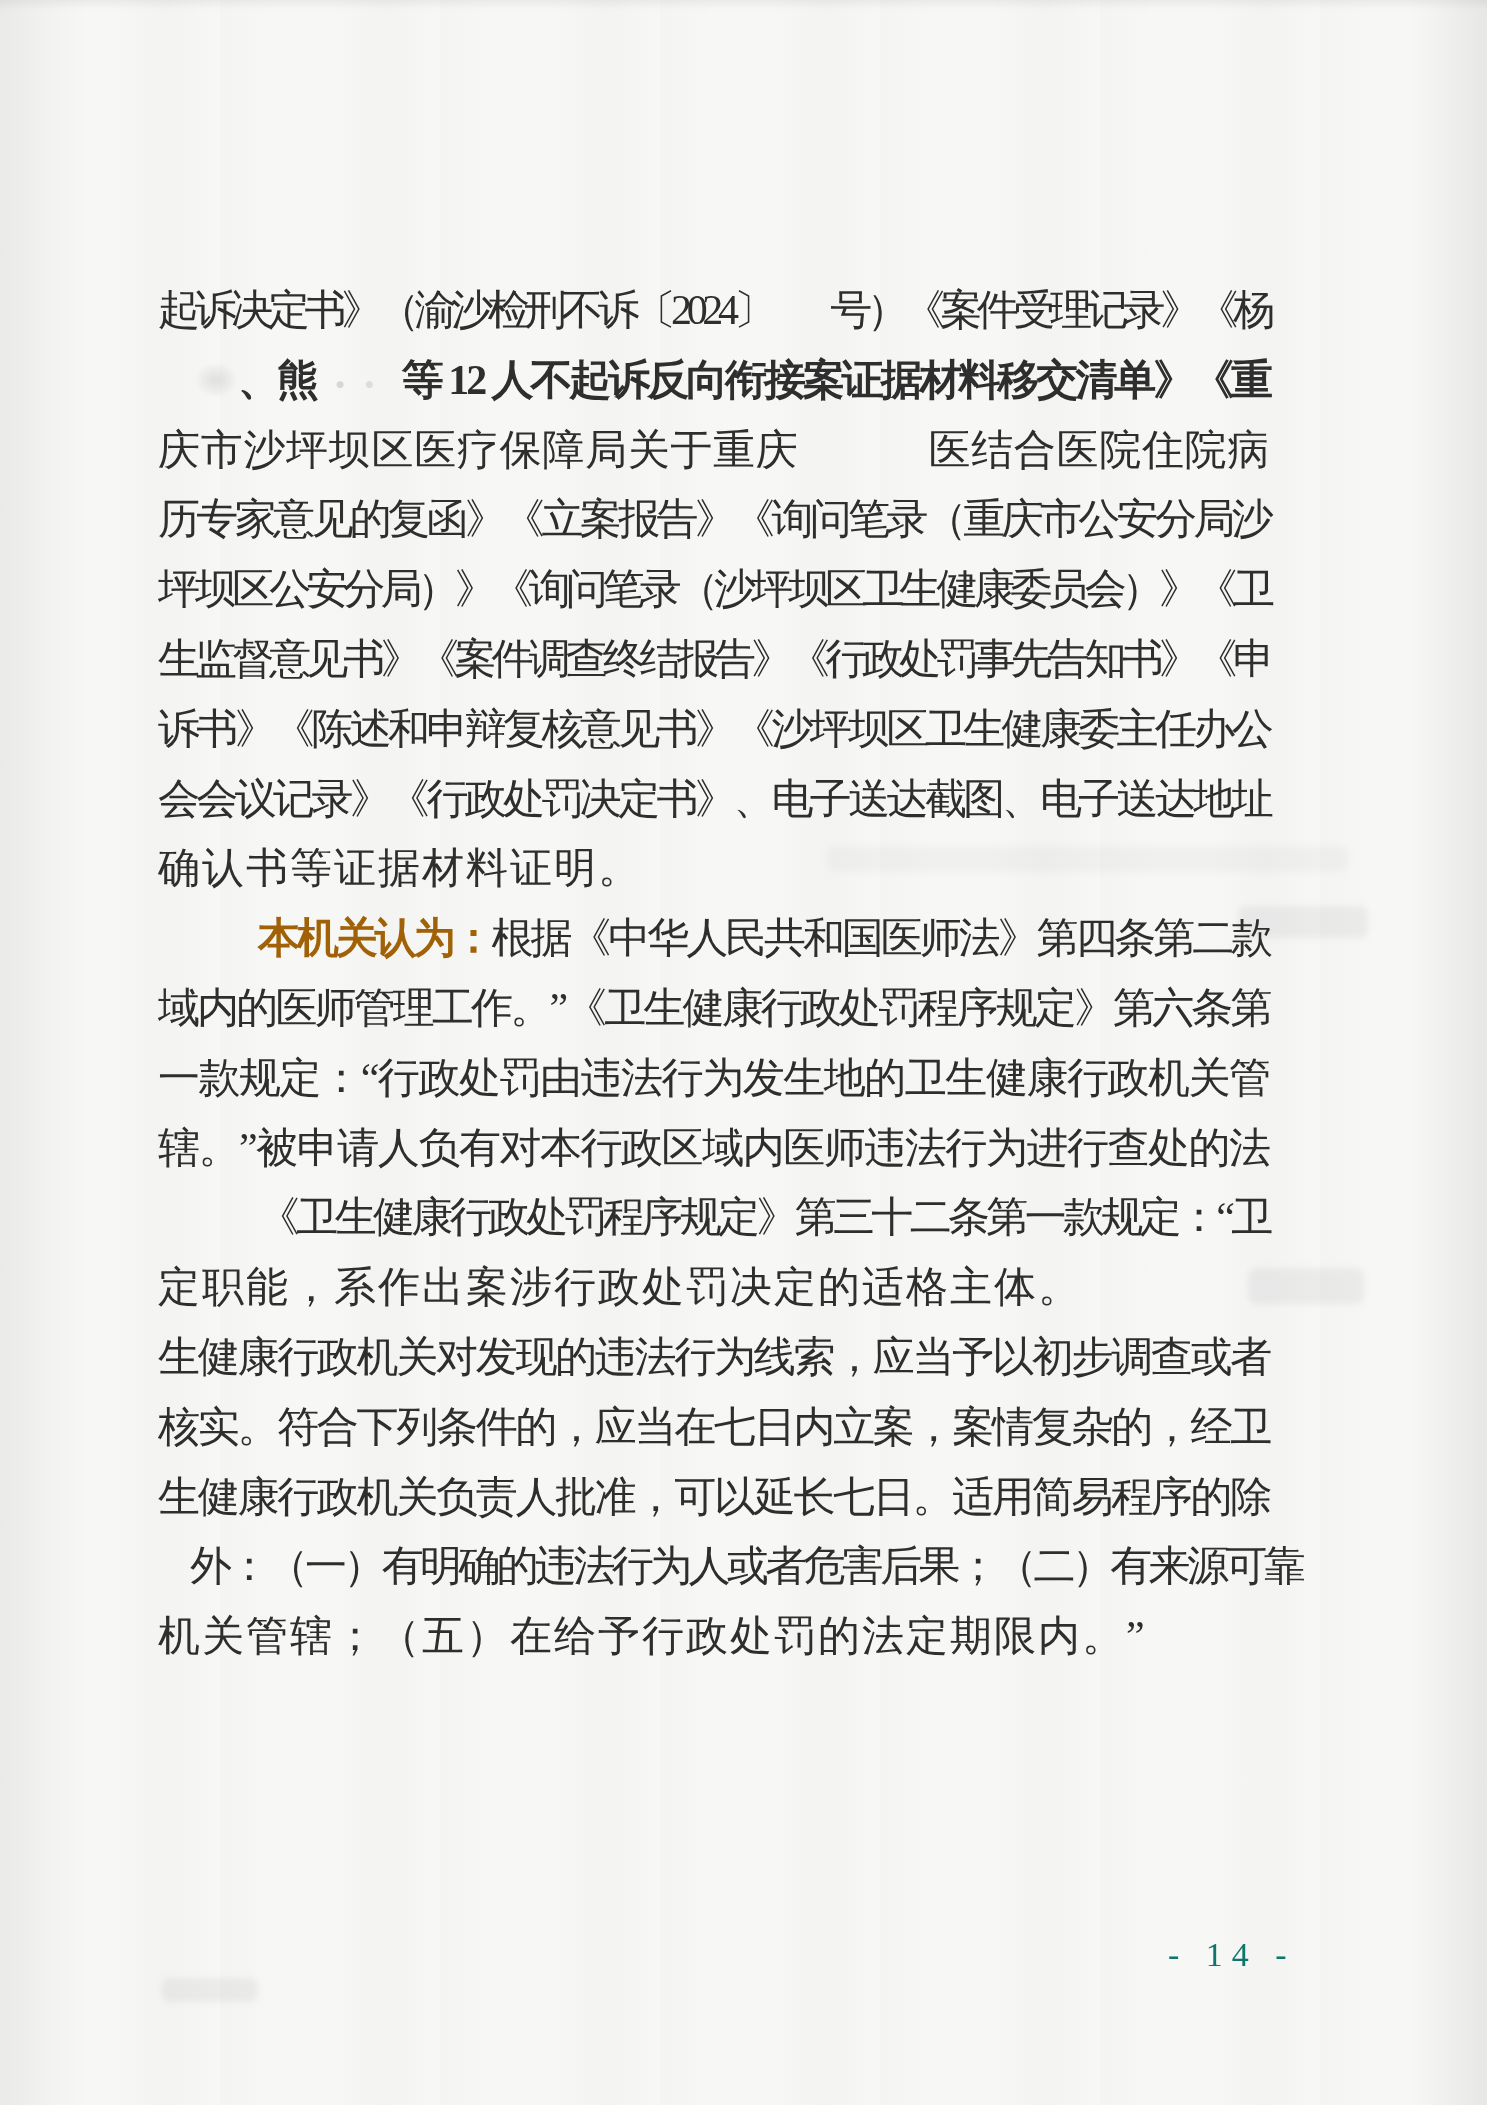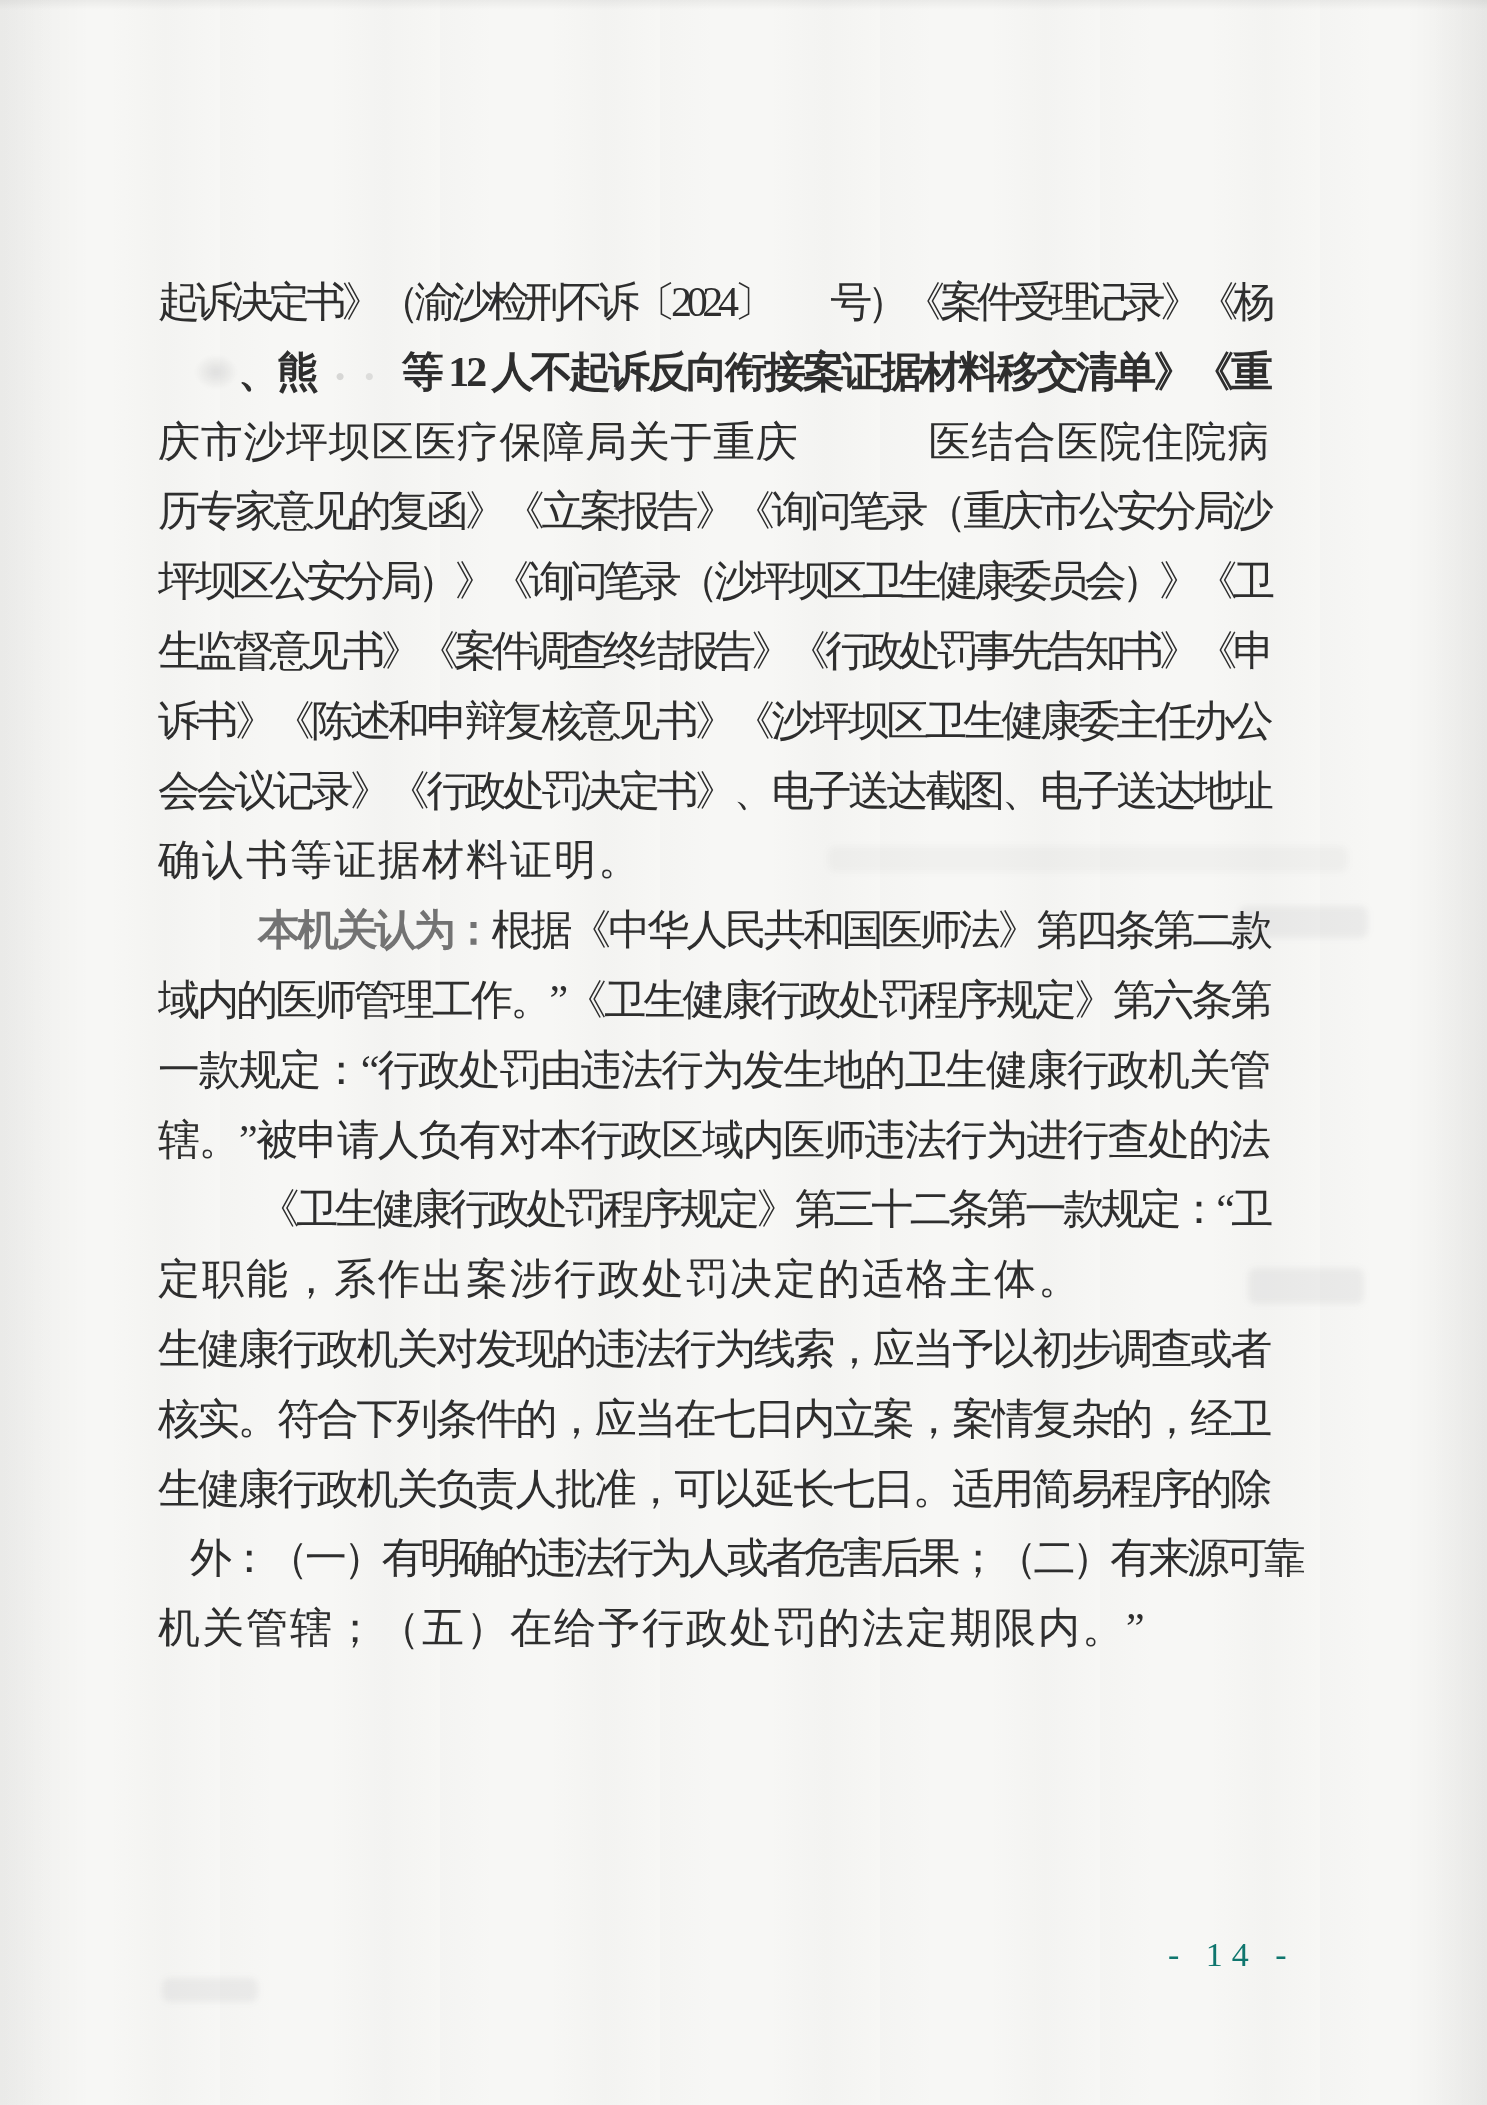--- a/index.html
+++ b/index.html
@@ -46,34 +46,34 @@
     pointer-events: none;
   }
   .sm1 { left: 1238px; top: 906px; width: 130px; height: 32px; }
   .sm2 { left: 1248px; top: 1268px; width: 116px; height: 36px; }
   .sm3 { left: 162px; top: 1978px; width: 96px; height: 24px; }
   .sm4 { left: 828px; top: 846px; width: 520px; height: 26px; background: rgba(90,90,95,0.045); }
 
   .text-block {
     position: absolute;
     left: 158px;
-    top: 268px;
+    top: 276px;
     width: 1112px;
   }
   .line {
     height: 69.8px;
     line-height: 69.8px;
     font-size: 42px;
     letter-spacing: 2px;
     white-space: nowrap;
     font-weight: 400;
   }
   .ind100 { text-indent: 100px; }
   .ind36  { text-indent: 36px; }
-  .bold-lead { font-weight: 700; color: #737373; }
+  .bold-lead { font-weight: 700; color: #a16207; }
 
   
   .gap { display: inline-block; height: 4px; vertical-align: baseline; }
   .g60  { width: 60px; }
   .g86  { width: 86px; height: 30px; vertical-align: -2px;
           background-image:
             radial-gradient(circle at 28% 62%, rgba(50,50,50,0.16) 3px, rgba(50,50,50,0) 4px),
             radial-gradient(circle at 62% 62%, rgba(50,50,50,0.12) 3px, rgba(50,50,50,0) 4px); }
   .g130 { width: 130px; }
   .smudge-name {

